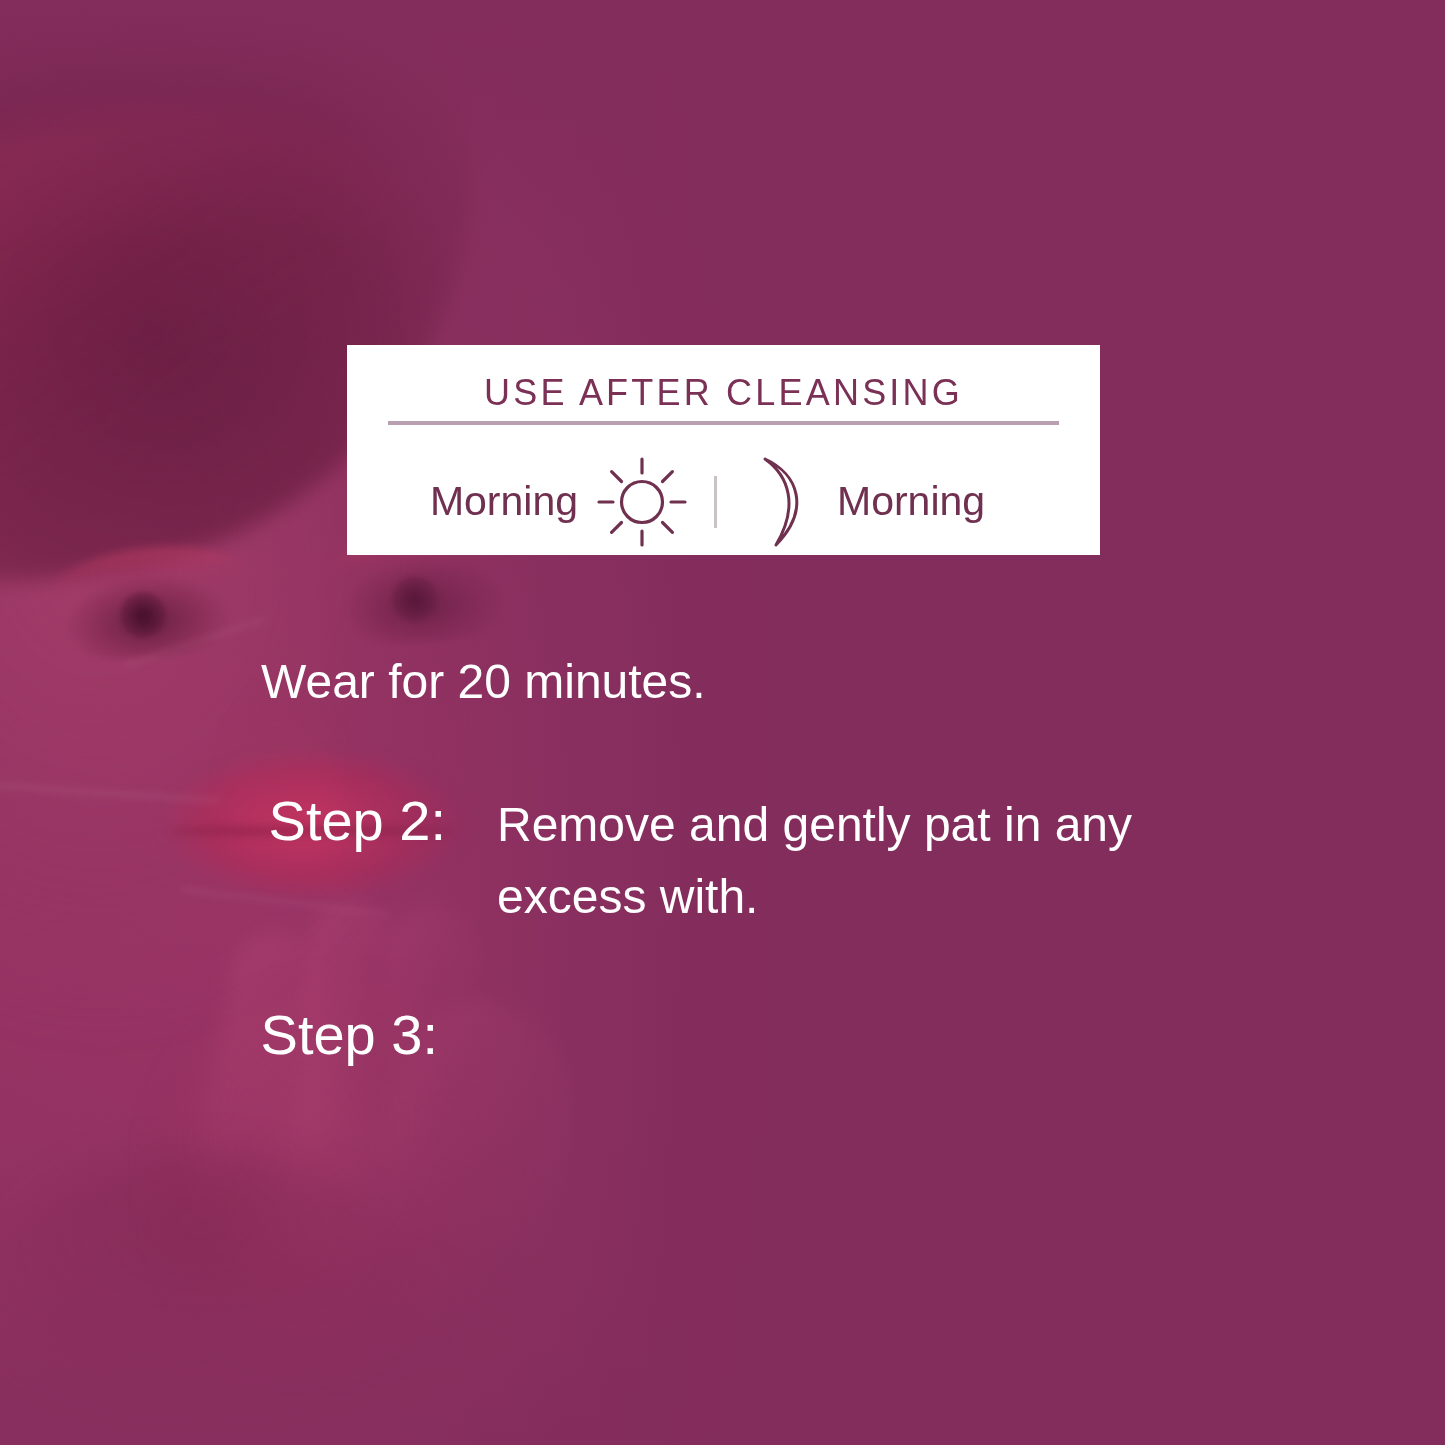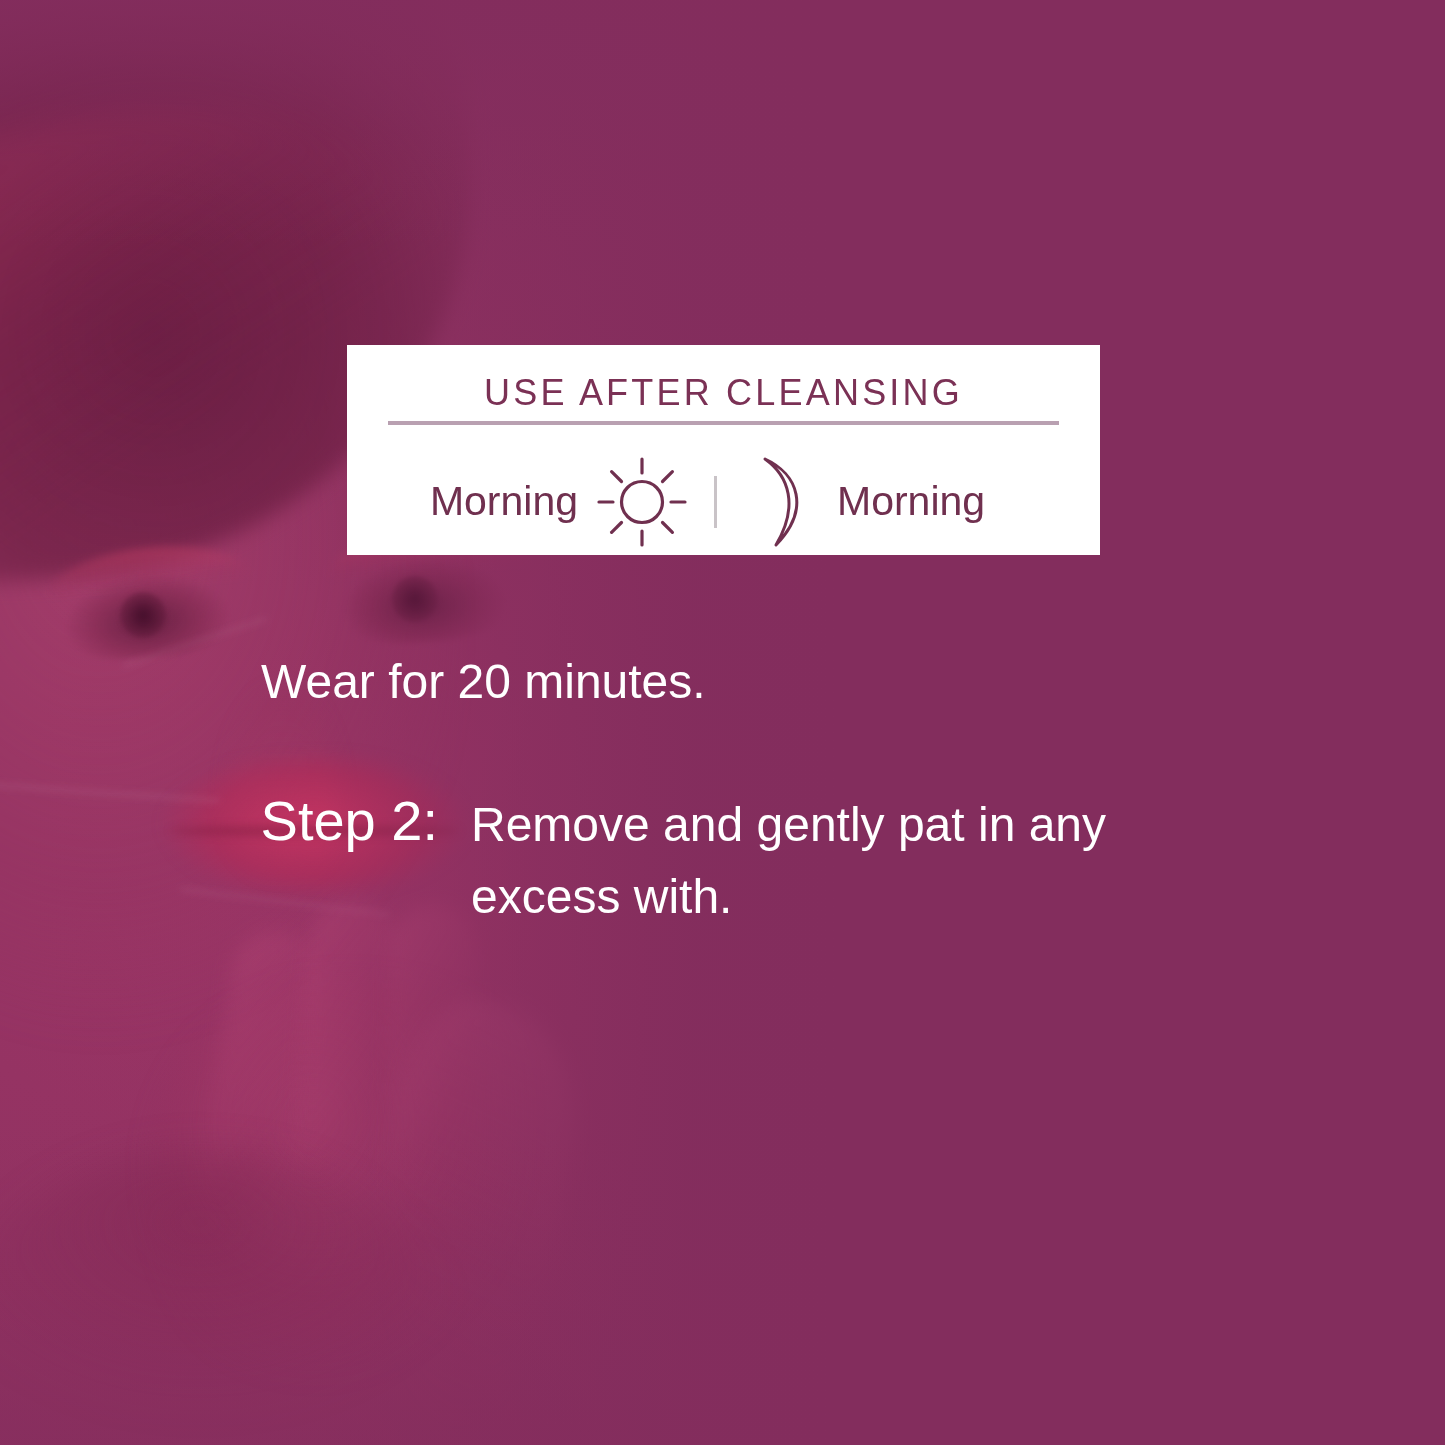--- a/index.html
+++ b/index.html
@@ -290,21 +290,21 @@
     font-weight: 300;
     line-height: 72px;
     max-width: 760px;
   }
   .step-text .tm {
     font-size: 0.46em;
     vertical-align: super;
     letter-spacing: 1px;
   }
   #step-1 { left: 228px; top: 646px; }
-  #step-2 { left: 228px; top: 789px; }
+  #step-2 { left: 236px; top: 789px; gap: 18px; }
   #step-3 { left: 228px; top: 1003px; }
 </style>
 </head>
 <body>
 
 <div id="stage">
 
   <div class="photo-layer">
     <div class="photo-base"></div>
     <div class="face"></div>
@@ -379,17 +379,18 @@
       <div class="step-row" id="step-1">
         <span class="step-text"><span>Wear for 20 minutes.</span></span>
       </div>
 
       <div class="step-row" id="step-2">
         <span class="step-label">Step 2:</span>
         <span class="step-text"><span>Remove and gently pat in any excess with.</span></span>
       </div>
 
       <div class="step-row" id="step-3">
+        <span class="step-label">Step 3:</span>
       </div>
 
     </div>
   </div>
 </div>
 
 </body></html>

